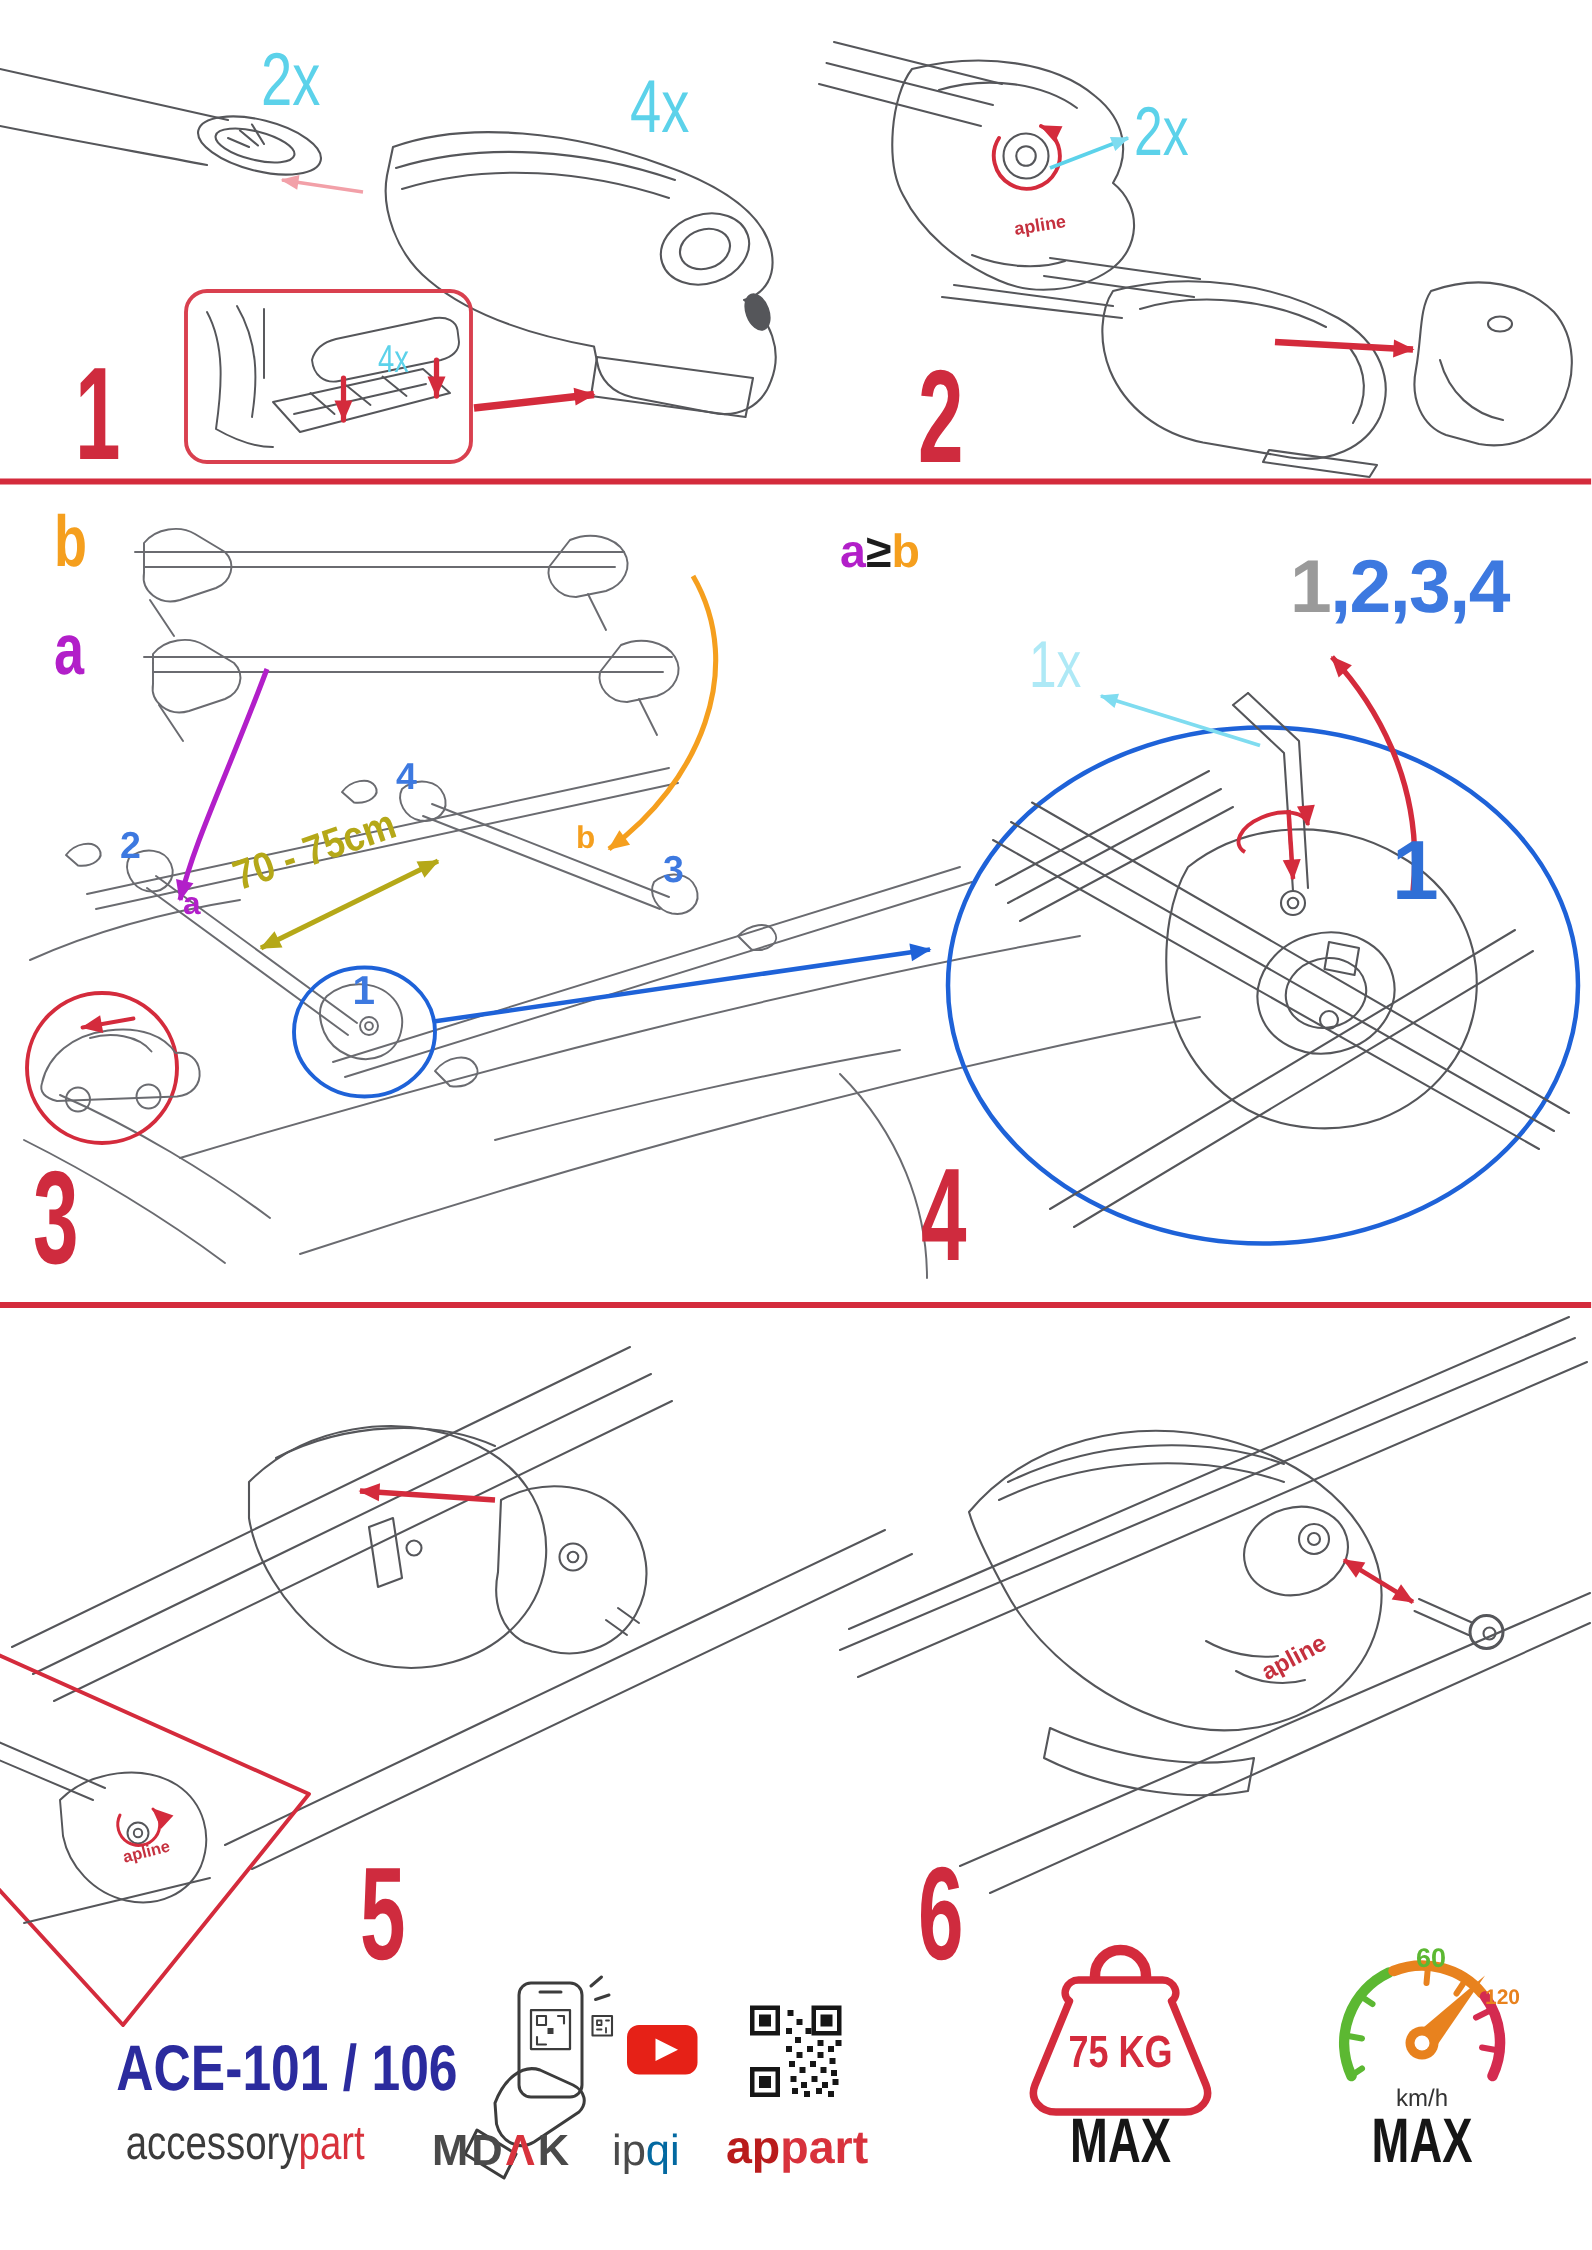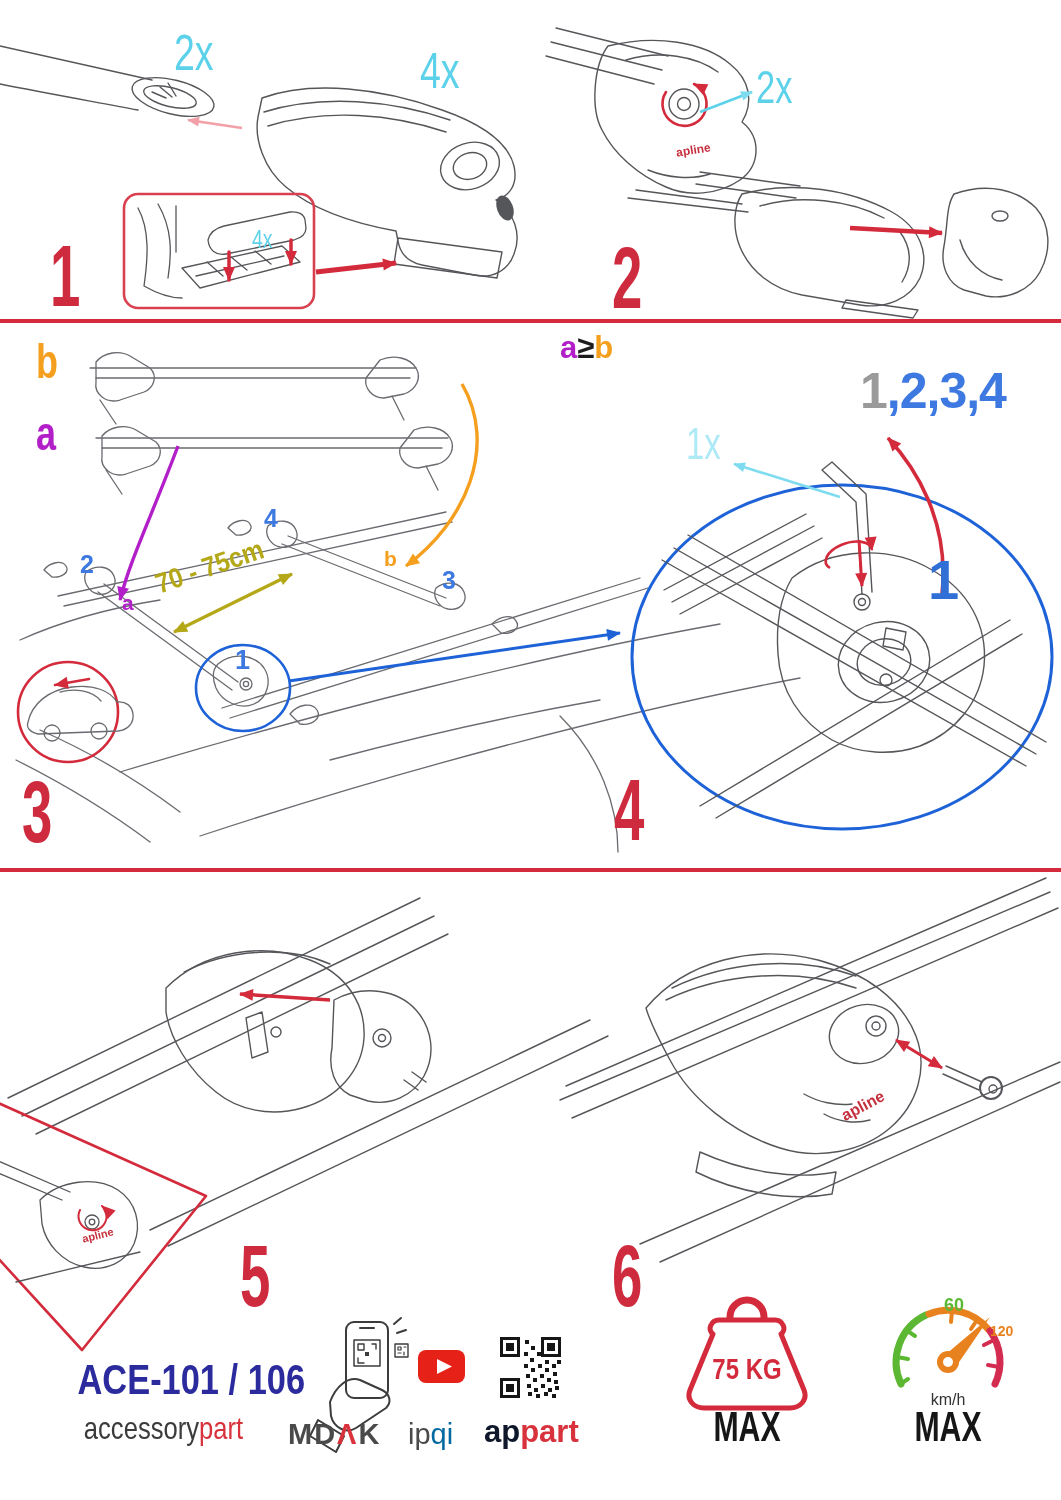--- a/index.html
+++ b/index.html
@@ -292,38 +292,38 @@
 <div class="t sx75" style="left:36px;top:338px;font-size:48px;font-weight:700;color:#f59f1e">b</div>
 <div class="t sx75" style="left:36px;top:410px;font-size:48px;font-weight:700;color:#b21fc9">a</div>
 <div class="t" style="left:122px;top:592px;font-size:21px;font-weight:700;color:#b21fc9">a</div>
 <div class="t" style="left:384px;top:548px;font-size:21px;font-weight:700;color:#f59f1e">b</div>
 <div class="t" style="left:80px;top:552px;font-size:25px;font-weight:700;color:#3d79e0">2</div>
 <div class="t" style="left:264px;top:506px;font-size:25px;font-weight:700;color:#3d79e0">4</div>
 <div class="t" style="left:442px;top:568px;font-size:25px;font-weight:700;color:#3d79e0">3</div>
 <div class="t" style="left:235px;top:647px;font-size:27px;font-weight:700;color:#3d79e0">1</div>
 <div class="t" style="left:152px;top:572px;font-size:28px;font-weight:700;color:#b5a818;transform:rotate(-19deg) scaleX(.88);transform-origin:left top">70 - 75cm</div>
 
-<div class="t" style="left:560px;top:332px;font-size:31px;font-weight:700"><span style="color:#b21fc9">a</span><span style="color:#1c1c1c">≥</span><span style="color:#f59f1e">b</span></div>
+<div class="t" style="left:560px;top:352px;font-size:31px;font-weight:700"><span style="color:#b21fc9">a</span><span style="color:#1c1c1c">≥</span><span style="color:#f59f1e">b</span></div>
 
 <div class="t" style="left:860px;top:366px;font-size:50px;font-weight:700;letter-spacing:-1px"><span style="color:#9a9a9a">1</span><span style="color:#3d79e0">,2,3,4</span></div>
 
 <div class="t" style="left:928px;top:552px;font-size:56px;font-weight:700;color:#2f6fd6">1</div>
 
 <div class="t" style="left:676px;top:144px;font-size:12px;font-weight:700;color:#c5303e;transform:rotate(-9deg)">apline</div>
 <div class="t" style="left:82px;top:1230px;font-size:11px;font-weight:700;color:#c5303e;transform:rotate(-14deg)">apline</div>
 <div class="t" style="left:840px;top:1098px;font-size:16px;font-weight:700;color:#c5303e;transform:rotate(-28deg)">apline</div>
 
 <div class="t ctr sxc80" style="left:56px;top:1358px;width:215px;font-size:43px;font-weight:700;color:#2b2b9e">ACE-101 / 106</div>
 <div class="t ctr sxc80" style="left:56px;top:1412px;width:215px;font-size:32px;font-weight:500"><span style="color:#3b3b3b">accessory</span><span style="color:#d8323c">part</span></div>
 
 <div class="t" style="left:288px;top:1420px;font-size:29px;font-weight:700;letter-spacing:2px;color:#4a4a4a"><span>MD</span><span style="color:#d8323c">Λ</span><span>K</span></div>
 
 <div class="t" style="left:408px;top:1420px;font-size:29px;color:#4a4a4a"><span>ip</span><span style="color:#0369a1">qi</span></div>
 
-<div class="t" style="left:484px;top:1416px;font-size:31px;font-weight:600"><span style="color:#0f172a">ap</span><span style="color:#d8323c">part</span></div>
+<div class="t" style="left:484px;top:1416px;font-size:31px;font-weight:600"><span style="color:#b91c1c">ap</span><span style="color:#d8323c">part</span></div>
 
 <div class="t ctr sxc80" style="left:700px;top:1354px;width:94px;font-size:30px;font-weight:700;color:#d42b3c">75 KG</div>
 <div class="t ctr sxc72" style="left:698px;top:1406px;width:98px;font-size:42px;font-weight:700;color:#161616">MAX</div>
 <div class="t" style="left:944px;top:1296px;font-size:18px;font-weight:700;color:#5cb832">60</div>
 <div class="t" style="left:990px;top:1324px;font-size:14px;font-weight:700;color:#e8821e">120</div>
 <div class="t ctr" style="left:914px;top:1392px;width:68px;font-size:16px;color:#333333">km/h</div>
 <div class="t ctr sxc72" style="left:900px;top:1406px;width:96px;font-size:42px;font-weight:700;color:#161616">MAX</div>
 
 </div>
 

